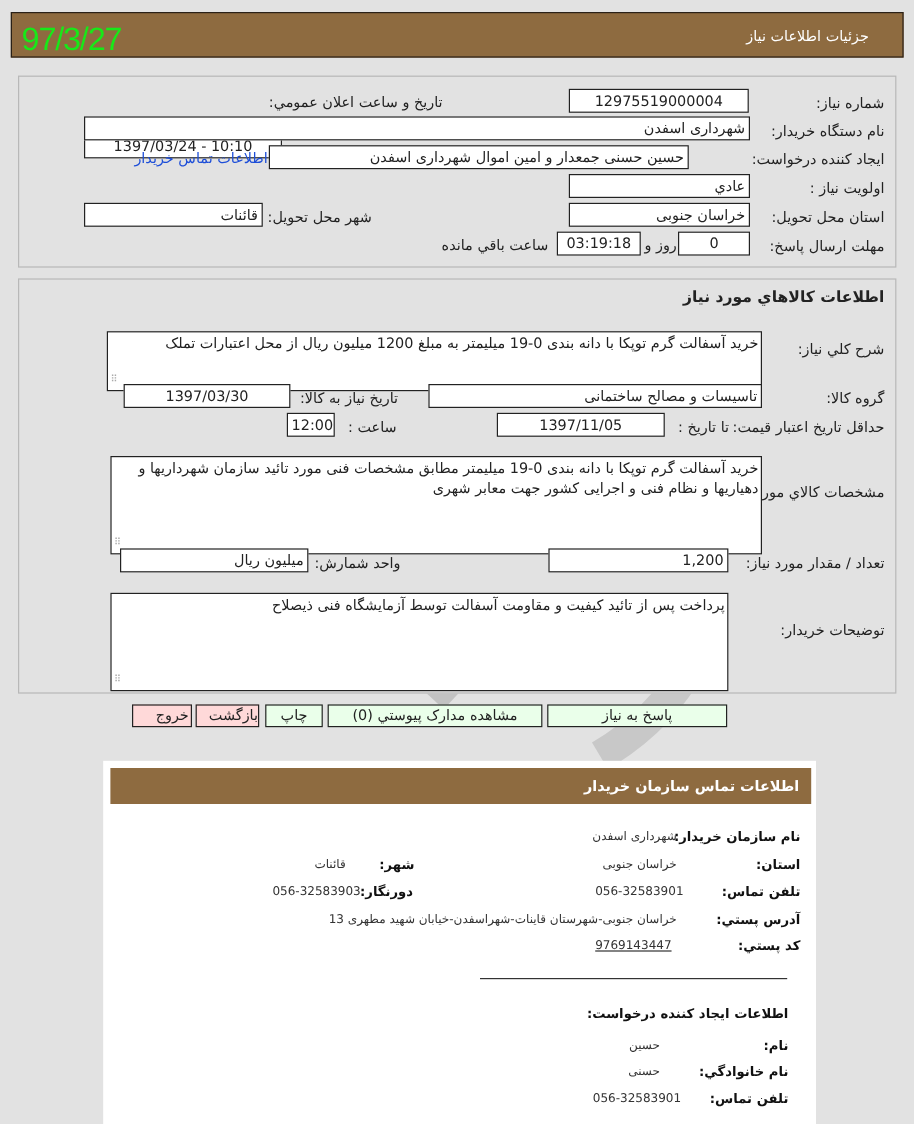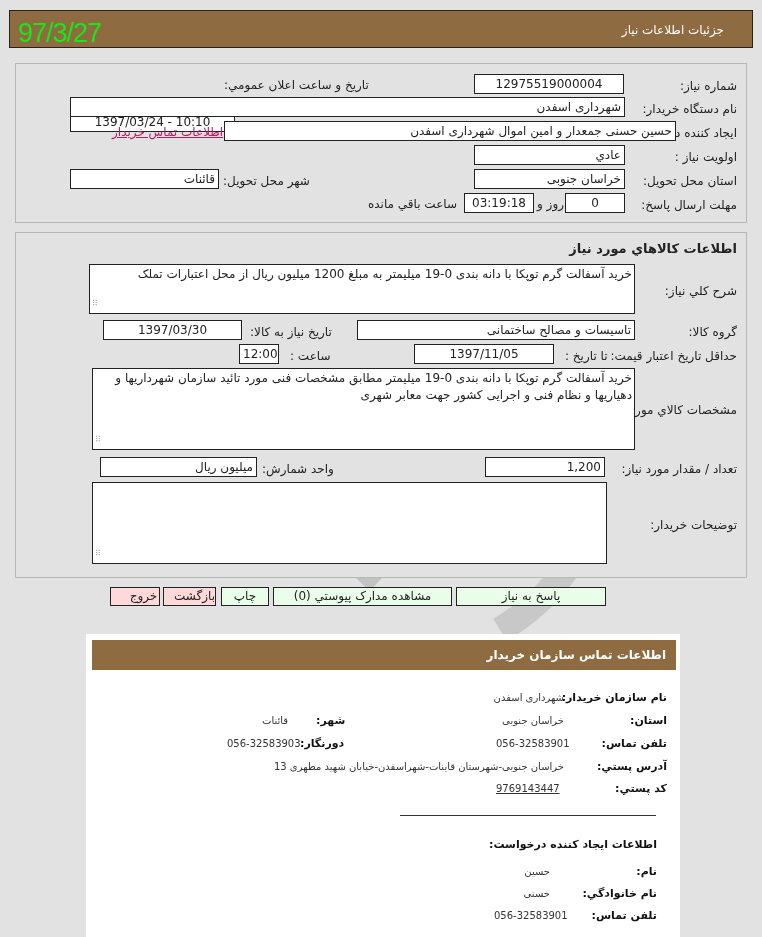--- a/index.html
+++ b/index.html
@@ -29,27 +29,27 @@
   .lbl { direction: rtl; white-space: nowrap; font-size: 12px; color: #222; }
   .box {
     background: #fff; border: 1px solid #222; height: 20px;
     font-size: 12px; line-height: 18px; padding: 0 3px; direction: rtl;
     white-space: nowrap; overflow: hidden; color: #222;
   }
   .box.center { text-align: center; }
   .box.ltr-num { direction: ltr; text-align: center; }
   .area {
     background: #fff; border: 1px solid #222; direction: rtl;
-    font-size: 12px; line-height: 17px; padding: 1px 2px; color: #222;
+    font-size: 12px; line-height: 17px; padding: 1px 2px; color: #222; margin-top: 12px;
   }
   .resize-grip {
     position: absolute; left: 2px; bottom: 1px; font-size: 8px; color: #aaa;
   }
   .section-title { font-weight: bold; font-size: 13px; direction: rtl; }
-  .link { color: #be185d; direction: rtl; font-size: 12px; text-decoration: underline; }
+  .link { color: #1d4ed8; direction: rtl; font-size: 12px; }
   .btn {
     border: 1px solid #222; height: 19px; font-size: 12px; line-height: 17px;
     text-align: center; direction: rtl; cursor: pointer;
   }
   .btn.green { background: #eaffea; }
   .btn.pink { background: #ffd9d9; padding-left: 17px; }
   .contact-card {
     left: 86px; top: 634px; width: 594px; height: 303px; background: #fff;
   }
   .contact-head {
@@ -87,21 +87,21 @@
 <span class="abs lbl" style="right:25px;top:79px;">شماره نياز:</span>
 <div class="abs box center ltr-num" style="left:474px;top:74px;width:150px;">12975519000004</div>
 
 <span class="abs lbl" style="left:224px;top:78px;">تاريخ و ساعت اعلان عمومي:</span>
 <div class="abs box center ltr-num" style="left:70px;top:74px;width:165px;margin-top:38px;">1397/03/24 - 10:10</div>
 
 <span class="abs lbl" style="right:25px;top:102px;">نام دستگاه خريدار:</span>
 <div class="abs box" style="left:70px;top:97px;width:555px;">شهرداری اسفدن</div>
 
 <span class="abs lbl" style="right:25px;top:126px;padding-left:28px;">ايجاد کننده درخواست:</span>
-<div class="abs box" style="left:224px;top:121px;width:452px;">حسین حسنی جمعدار و امین اموال شهرداری اسفدن</div>
+<div class="abs box" style="left:224px;top:121px;width:350px;">حسین حسنی جمعدار و امین اموال شهرداری اسفدن</div>
 <a class="abs link" style="left:112px;top:125px;">اطلاعات تماس خريدار</a>
 
 <span class="abs lbl" style="right:25px;top:150px;">اولويت نياز :</span>
 <div class="abs box" style="left:474px;top:145px;width:151px;">عادي</div>
 
 <span class="abs lbl" style="right:25px;top:174px;">استان محل تحويل:</span>
 <div class="abs box" style="left:474px;top:169px;width:151px;">خراسان جنوبی</div>
 
 <span class="abs lbl" style="left:223px;top:174px;">شهر محل تحويل:</span>
 <div class="abs box" style="left:70px;top:169px;width:149px;">قائنات</div>
@@ -134,27 +134,28 @@
 <span class="abs lbl" style="left:290px;top:349px;">ساعت :</span>
 <div class="abs box center ltr-num" style="left:239px;top:344px;width:40px;">12:00</div>
 
 <span class="abs lbl" style="right:25px;top:403px;">مشخصات کالاي مورد نياز:</span>
 <div class="abs area" style="left:92px;top:368px;width:543px;height:82px;">
   <span>خرید آسفالت گرم توپکا با دانه بندی 0-19 میلیمتر مطابق مشخصات فنی مورد تائید سازمان شهرداریها و دهیاریها و نظام فنی و اجرایی کشور جهت معابر شهری</span>
   <span class="resize-grip">⠿</span>
 </div>
 
 <span class="abs lbl" style="right:25px;top:462px;">تعداد / مقدار مورد نياز:</span>
-<div class="abs box ltr-num" style="left:457px;top:457px;width:120px;text-align:right;margin-left:28px;">1,200</div>
+<div class="abs box ltr-num" style="left:457px;top:457px;width:150px;text-align:right;">1,200</div>
 
 <span class="abs lbl" style="left:262px;top:462px;">واحد شمارش:</span>
 <div class="abs box" style="left:100px;top:457px;width:157px;">میلیون ریال</div>
 
 <span class="abs lbl" style="right:25px;top:518px;">توضيحات خريدار:</span>
 <div class="abs area" style="left:92px;top:482px;width:515px;height:82px;">
+  <div>پرداخت پس از تائید کیفیت و مقاومت آسفالت توسط آزمایشگاه فنی ذیصلاح</div>
   <span class="resize-grip">⠿</span>
 </div>
 
 <div class="abs btn green" style="left:456px;top:587px;width:150px;">پاسخ به نياز</div>
 <div class="abs btn green" style="left:273px;top:587px;width:179px;">مشاهده مدارک پيوستي (0)</div>
 <div class="abs btn green" style="left:221px;top:587px;width:48px;">چاپ</div>
 <div class="abs btn pink" style="left:163px;top:587px;width:53px;">بازگشت</div>
 <div class="abs btn pink" style="left:110px;top:587px;width:50px;">خروج</div>
 
 <div class="abs contact-card"></div>

